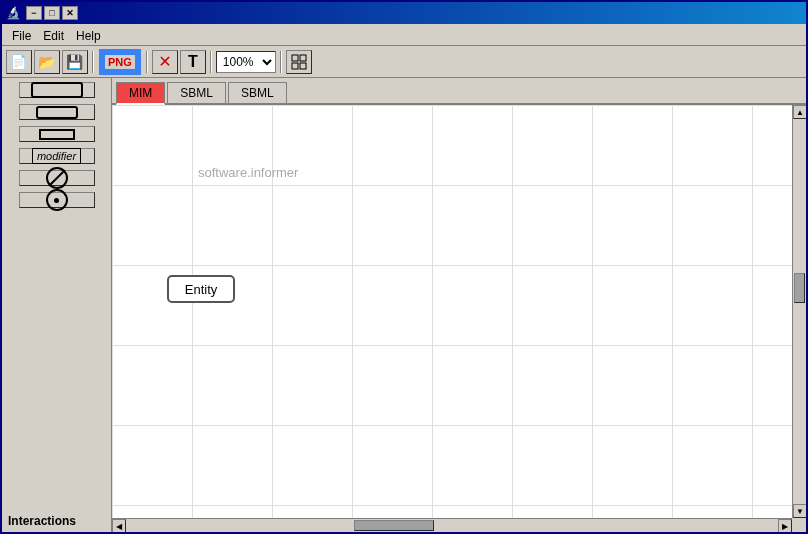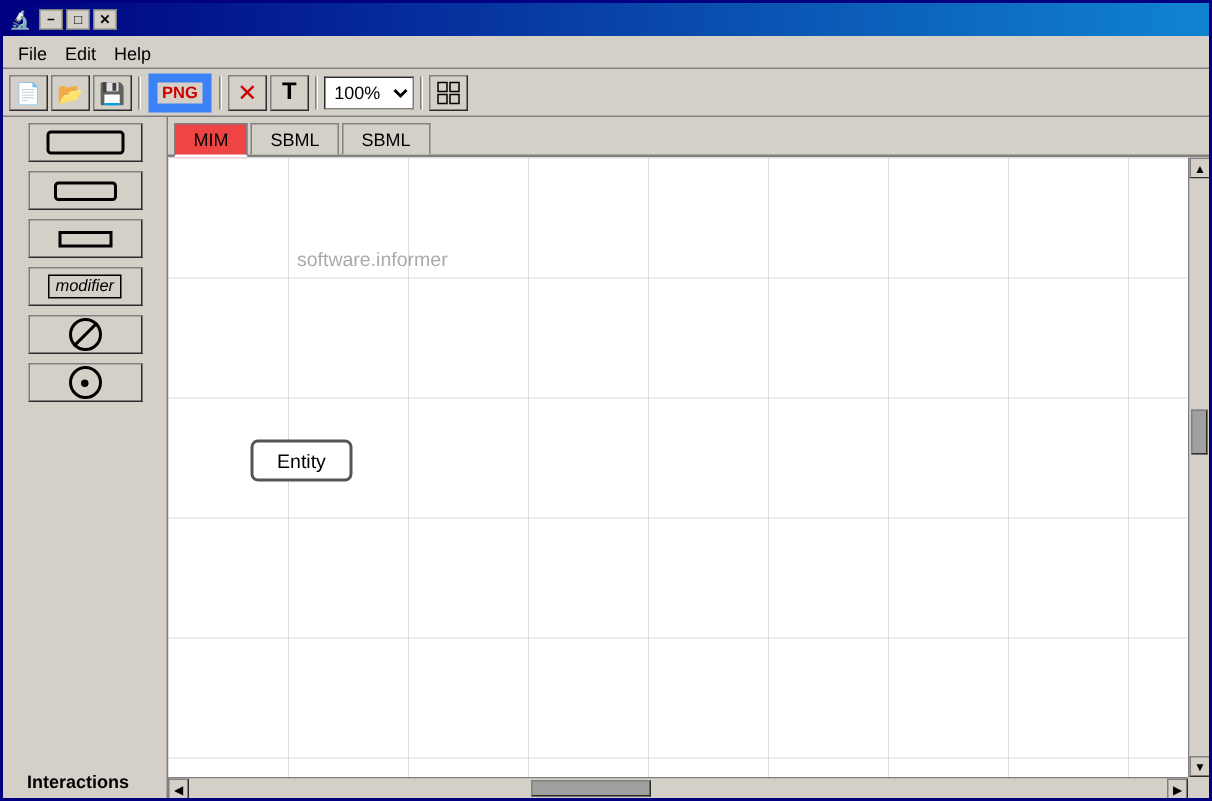--- a/index.html
+++ b/index.html
@@ -163,21 +163,21 @@
       display: flex;
       flex-direction: column;
       align-items: center;
       gap: 6px;
       padding: 4px;
       flex: 1;
     }
 
     .sidebar-glyph-btn {
       width: 76px;
-      height: 26px;
+      height: 16px;
       background: #d4d0c8;
       border: 1px outset #808080;
       display: flex;
       align-items: center;
       justify-content: center;
       cursor: pointer;
     }
 
     
     .glyph-rect-lg {
@@ -244,21 +244,21 @@
     .glyph-dot {
       width: 5px;
       height: 5px;
       background: #000;
       border-radius: 50%;
     }
 
     .sidebar-interactions-label {
       font-size: 12px;
       font-weight: bold;
-      padding: 4px 16px;
+      padding: 4px 6px;
       margin-top: auto;
     }
 
     
     .content-area {
       flex: 1;
       display: flex;
       flex-direction: column;
       overflow: hidden;
     }
@@ -321,21 +321,21 @@
       position: absolute;
       top: 60px;
       left: 86px;
       color: #aaa;
       font-size: 13px;
       pointer-events: none;
     }
 
     .entity-box {
       position: absolute;
-      top: 188px;
+      top: 170px;
       left: 55px;
       width: 68px;
       height: 28px;
       border: 2px solid #555;
       border-radius: 5px;
       background: #fff;
       display: flex;
       align-items: center;
       justify-content: center;
       font-size: 13px;

